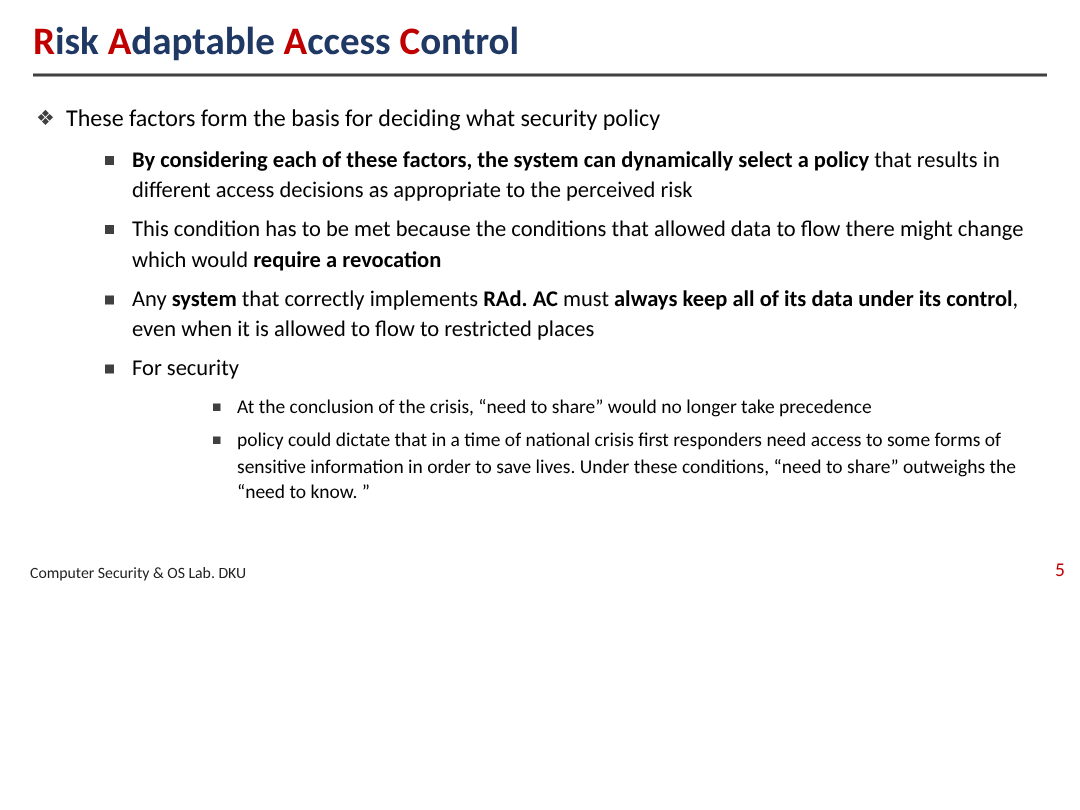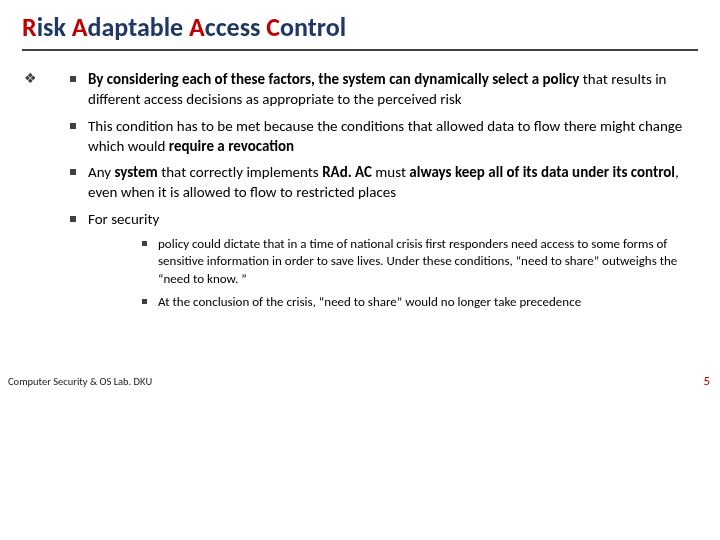--- a/index.html
+++ b/index.html
@@ -16,60 +16,61 @@
   .sub { margin-top: 6px; }
   .bul2 { position: relative; padding-left: 44px; margin-bottom: 6px; font-size: 15px; }
   .bul2::before { content: ""; position: absolute; left: 26px; top: 7px; width: 6px; height: 6px; background: #404040; }
 
   .bul3grp { margin-top: 6px; }
   .bul3 { position: relative; padding-left: 70px; margin-bottom: 5px; font-size: 13px; }
   .bul3::before { content: ""; position: absolute; left: 54px; top: 6px; width: 5px; height: 5px; background: #404040; }
 
   .u { font-weight: 700; }
 
-  .footer-left { position: absolute; left: 8px; bottom: 6px; font-size: 10.5px; color: #222; }
+  .footer-left { position: absolute; left: 20px; bottom: 6px; font-size: 10.5px; color: #222; }
   .footer-right { position: absolute; right: 10px; bottom: 6px; font-size: 13px; color: #c00000; }
 </style>
 </head>
 <body>
 
 <div class="slide">
 
   <div class="title">
     <span class="t-red">R</span><span class="t-blk">isk </span><span class="t-red">A</span><span class="t-blk">daptable </span><span class="t-red">A</span><span class="t-blk">ccess </span><span class="t-red">C</span><span class="t-blk">ontrol</span>
   </div>
 
   <div class="content">
 
 
     <div class="bul1">
+      <span>These factors form the basis for deciding what security policy</span>
 
       <div class="sub">
 
         <div class="bul2">
           <span class="u">By considering each of these factors, the system can dynamically select a policy</span><span> that results in different access decisions as appropriate to the perceived risk</span>
         </div>
 
         <div class="bul2">
           <span>This condition has to be met because the conditions that allowed data to flow there might change which would </span><span class="u">require a revocation</span>
         </div>
 
         <div class="bul2">
           <span>Any </span><span class="u">system</span><span> that correctly implements </span><span class="u">RAd. AC</span><span> must </span><span class="u">always keep all of its data under its control</span><span>, even when it is allowed to flow to restricted places</span>
         </div>
 
         <div class="bul2">
           <span>For security</span>
 
           <div class="bul3grp">
             <div class="bul3">
-              <span>policy could dictate that in a time of national crisis first responders need access to some forms of sensitive information in order to save lives. Under these conditions, “need to share” outweighs the “need to know. ”</span>
+              <span>At the conclusion of the crisis, “need to share” would no longer take precedence</span>
             </div>
             <div class="bul3">
-              <span>At the conclusion of the crisis, “need to share” would no longer take precedence</span>
+              <span>policy could dictate that in a time of national crisis first responders need access to some forms of sensitive information in order to save lives. Under these conditions, “need to share” outweighs the “need to know. ”</span>
             </div>
           </div>
         </div>
 
       </div>
     </div>
 
   </div>
 
   <div class="footer-left">Computer Security &amp; OS Lab. DKU</div>

